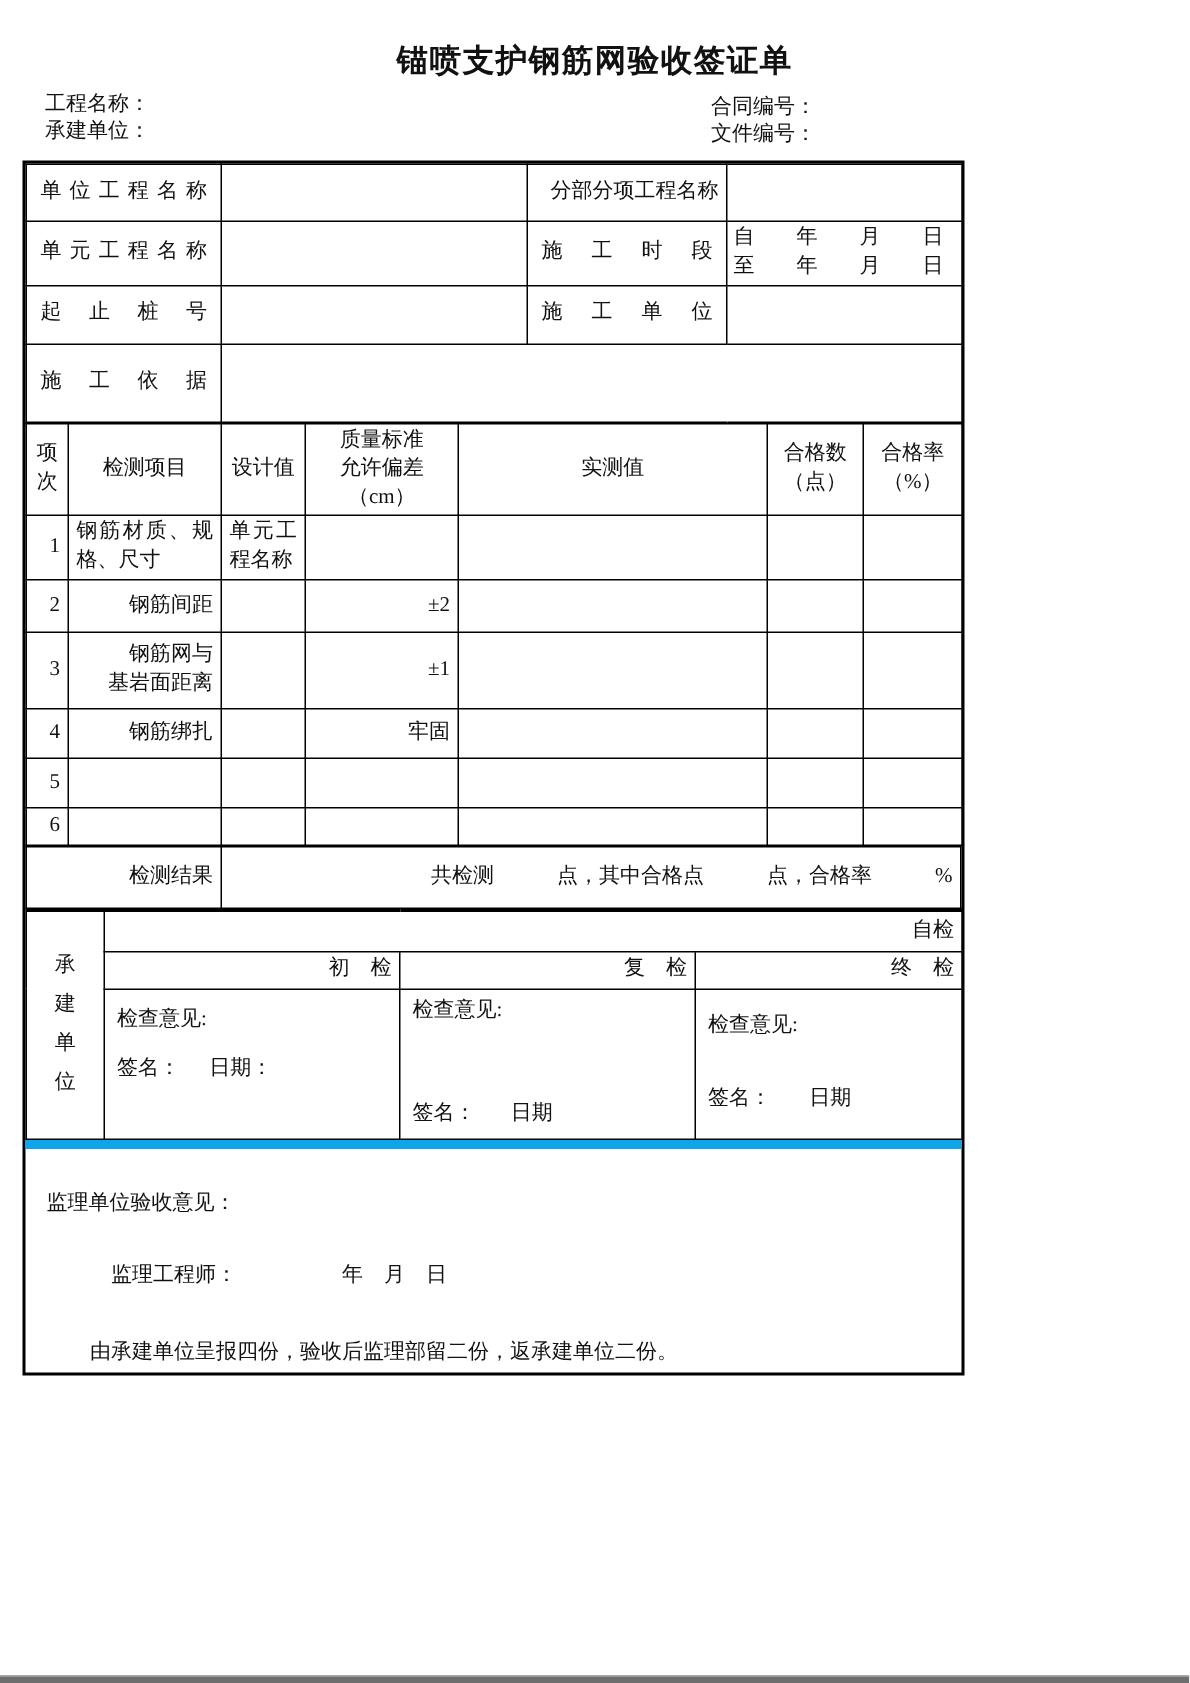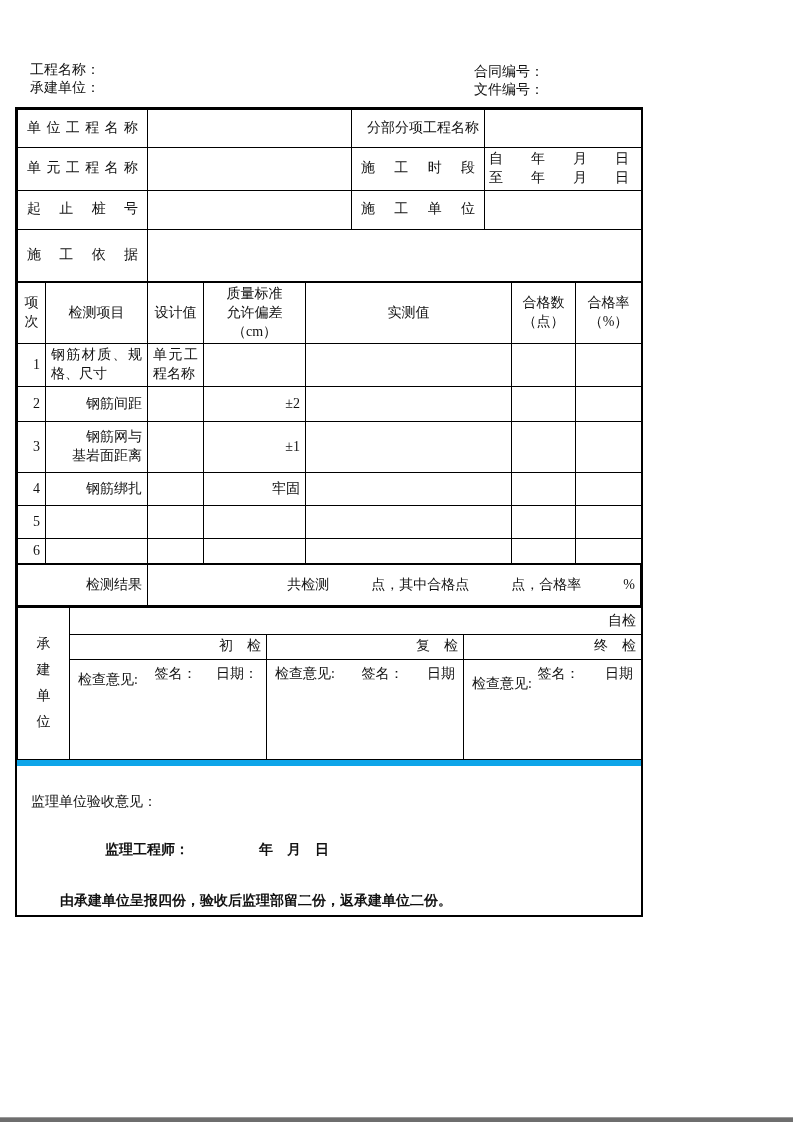--- a/index.html
+++ b/index.html
@@ -48,43 +48,44 @@
   .prekeep { white-space: pre; }
   .jwrap { text-align: justify; }
   .toprow td { height: 38px; }
   .t-detail .hdr td { height: 44px; text-align: center; }
   .t-self { border-top: 2px solid #000; }
   .vlabel { text-align: center; white-space: pre-line; line-height: 26px; }
   .check-cell { padding: 0; vertical-align: top; }
   .check-inner {
     height: 99px;
     display: flex;
-    flex-direction: row;
+    flex-direction: column;
     justify-content: space-between;
     padding: 5px 8px 12px 8px;
   }
   .supervision {
     border-top: 6px solid #0ea5e9;
     height: 155px;
     padding: 27px 14px 0 14px;
   }
-  .sup-sign { margin-top: 30px; margin-left: 74px; white-space: pre; font-weight: bold; }
-  .footer-note { position: absolute; left: 60px; top: 892px; font-weight: bold; }
+  .sup-sign { margin-top: 30px; margin-left: 43px; white-space: pre; }
+  .footer-note { position: absolute; left: 60px; top: 892px; }
   .bottom-bar {
     position: absolute;
     left: 0; bottom: 0;
     width: 100%; height: 5px;
     border-top: 1px solid #9a9a9a;
   }
 </style>
 </head>
 <body>
 
 <div class="page">
 
+  <div class="doc-title">锚喷支护钢筋网验收签证单</div>
 
   <div class="meta-left">
     <div>工程名称：</div>
     <div>承建单位：</div>
   </div>
   <div class="meta-right">
     <div>合同编号：</div>
     <div>文件编号：</div>
   </div>
 

